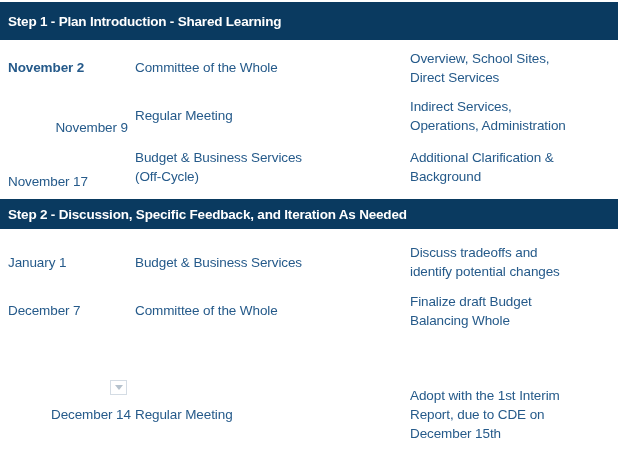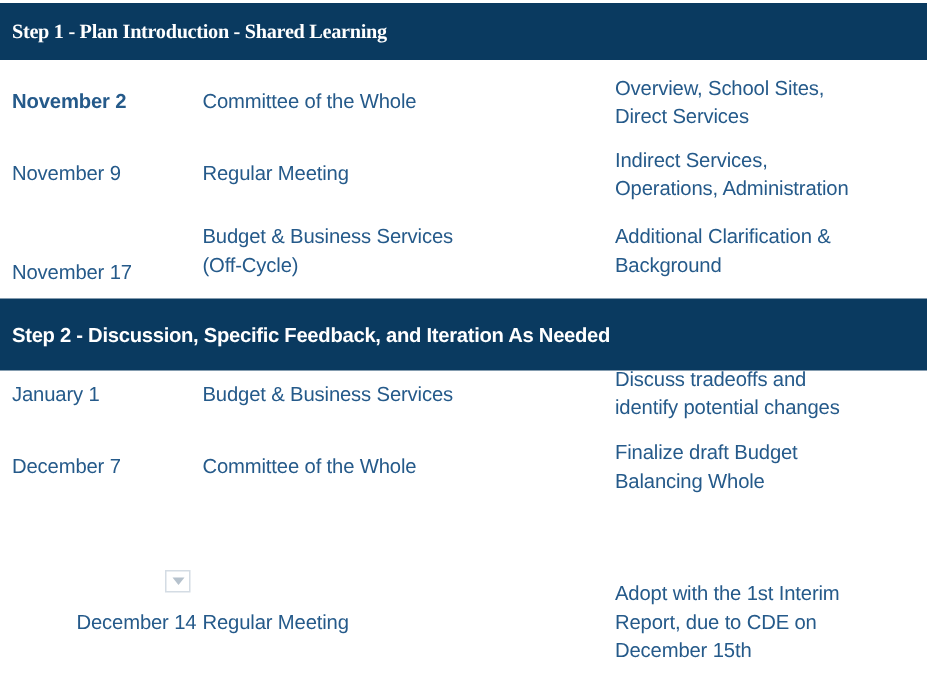--- a/index.html
+++ b/index.html
@@ -91,45 +91,45 @@
     border-left: 4px solid transparent;
     border-right: 4px solid transparent;
     border-top: 5px solid #b6c2cd;
   }
 </style>
 </head>
 <body>
 
 <div class="schedule">
 
-  <div class="section-header" style="top:2px; height:38px;font-family:Liberation Serif, serif;">Step 1 - Plan Introduction - Shared Learning</div>
+  <div class="section-header" style="top:2px; height:38px;">Step 1 - Plan Introduction - Shared Learning</div>
 
   <div class="row" style="top:58px;">
     <div class="cell cell-date" style="top:0;font-weight:bold;">November 2</div>
     <div class="cell cell-meeting" style="top:0;">Committee of the Whole</div>
     <div class="cell cell-topic" style="top:-9px;">Overview, School Sites,
 Direct Services</div>
   </div>
 
   <div class="row" style="top:106px;">
-    <div class="cell cell-date" style="top:0;">November 9</div>
+    <div class="cell cell-date" style="top:12px;text-align:right;">November 9</div>
     <div class="cell cell-meeting" style="top:0;">Regular Meeting</div>
     <div class="cell cell-topic" style="top:-9px;">Indirect Services,
 Operations, Administration</div>
   </div>
 
   <div class="row" style="top:148px;">
     <div class="cell cell-date" style="top:24px;">November 17</div>
     <div class="cell cell-meeting" style="top:0;">Budget &amp; Business Services
 (Off-Cycle)</div>
     <div class="cell cell-topic" style="top:0;">Additional Clarification &amp;
 Background</div>
   </div>
 
-  <div class="section-header" style="top:199px; height:48px;">Step 2 - Discussion, Specific Feedback, and Iteration As Needed</div>
+  <div class="section-header" style="top:199px; height:30px;">Step 2 - Discussion, Specific Feedback, and Iteration As Needed</div>
 
   <div class="row" style="top:253px;">
     <div class="cell cell-date" style="top:0;">January 1</div>
     <div class="cell cell-meeting" style="top:0;">Budget &amp; Business Services</div>
     <div class="cell cell-topic" style="top:-10px;">Discuss tradeoffs and
 identify potential changes</div>
   </div>
 
   <div class="row" style="top:301px;">
     <div class="cell cell-date" style="top:0;">December 7</div>

